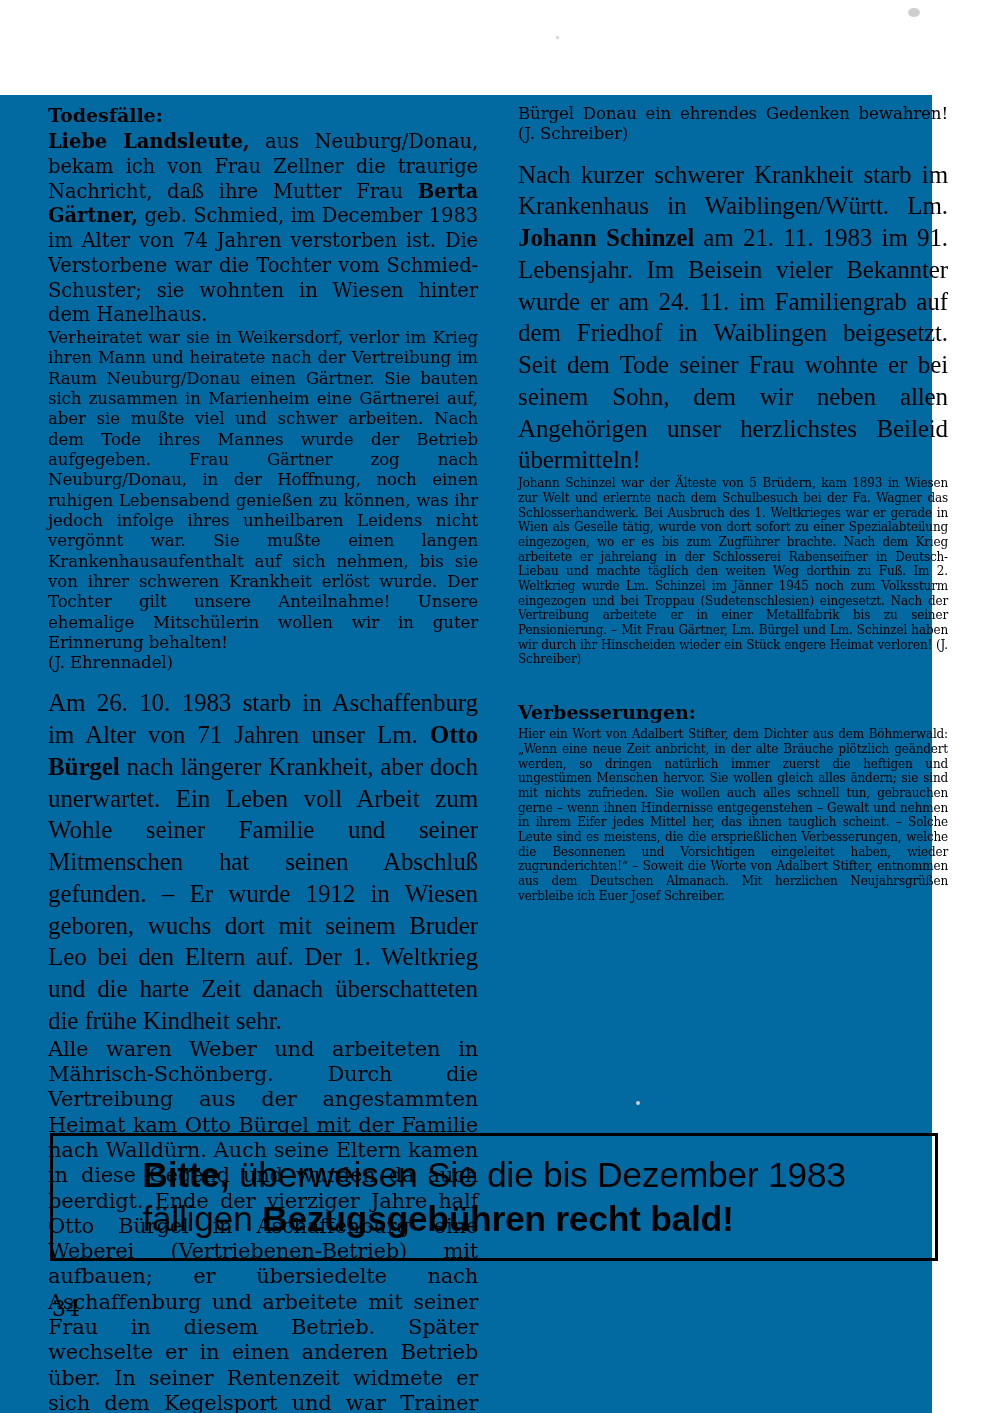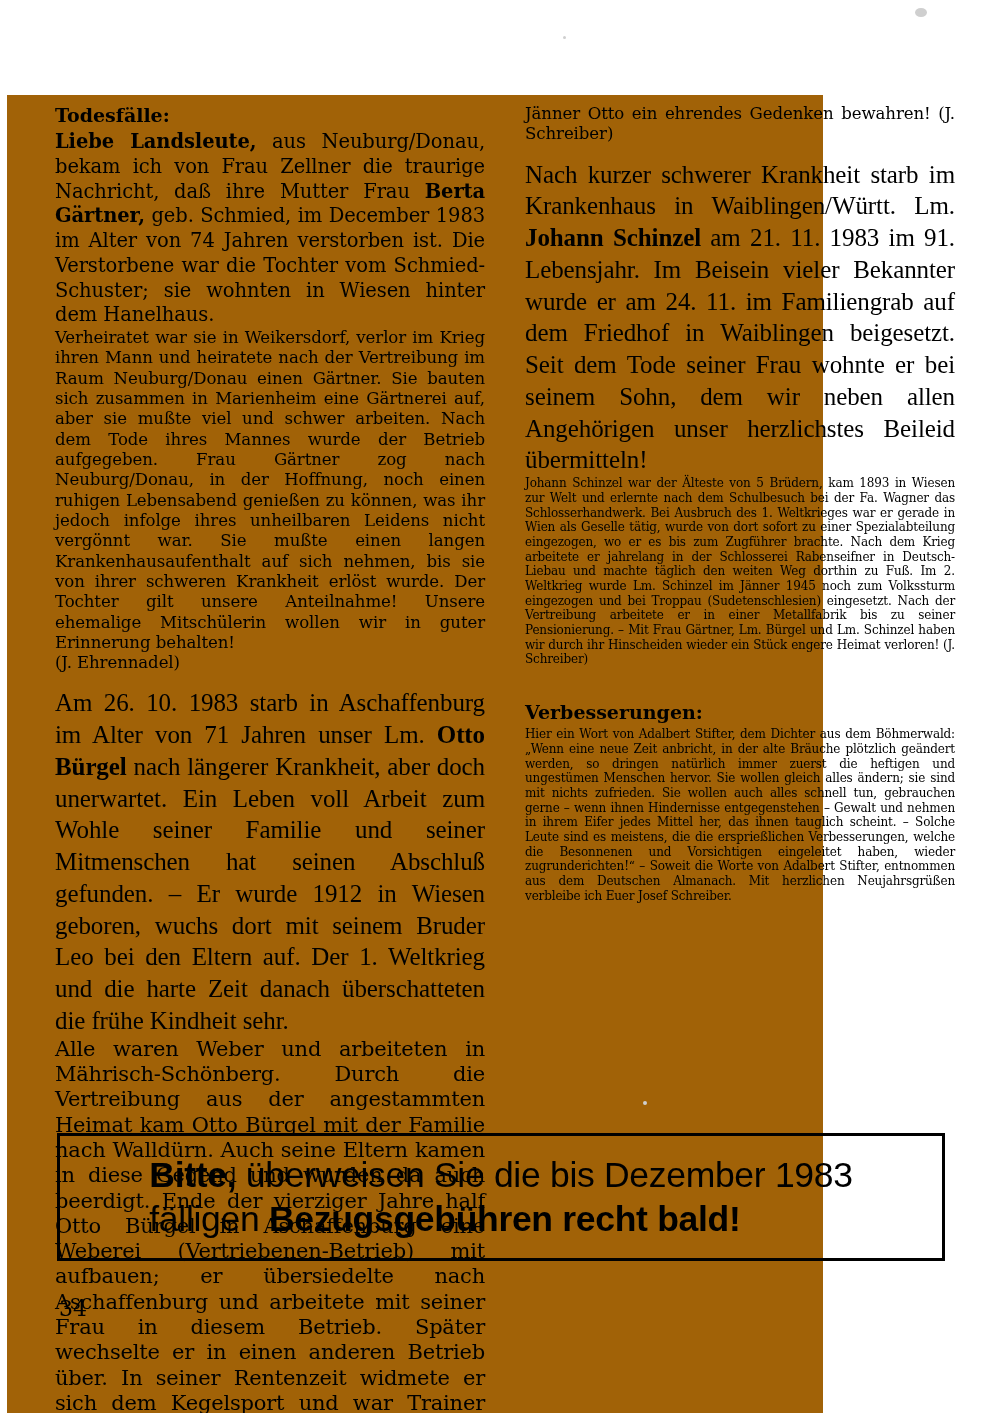--- a/index.html
+++ b/index.html
@@ -10,24 +10,24 @@
     width: 1000px;
     height: 1413px;
     background: #ffffff;
     font-family: "DejaVu Serif", serif;
     color: #000000;
     position: relative;
     overflow: hidden;
   }
   .page {
     position: absolute;
-    left: 7px; top: 0;
-    width: 816px;
+    left: 0; top: 0;
+    width: 932px;
     height: 1413px;
-    background: #a16207;
+    background: #0369a1;
   }
   .noise-top {
     position: absolute;
     left: 0; top: 0; width: 1000px; height: 95px;
     background: #ffffff;
   }
   .columns {
     position: absolute;
     left: 48px;
     top: 104px;
@@ -142,21 +142,21 @@
       <div class="gap-m"></div>
 
       <p class="t-mid"><span>Am 26. 10. 1983 starb in Aschaffenburg im Alter von 71 Jahren unser Lm. </span><b>Otto Bürgel</b><span> nach längerer Krankheit, aber doch unerwartet. Ein Leben voll Arbeit zum Wohle seiner Familie und seiner Mitmenschen hat seinen Abschluß gefunden. – Er wurde 1912 in Wiesen geboren, wuchs dort mit seinem Bruder Leo bei den Eltern auf. Der 1. Weltkrieg und die harte Zeit danach überschatteten die frühe Kindheit sehr.</span></p>
 
       <p class="t-tiny">Alle waren Weber und arbeiteten in Mährisch-Schönberg. Durch die Vertreibung aus der angestammten Heimat kam Otto Bürgel mit der Familie nach Walldürn. Auch seine Eltern kamen in diese Gegend und wurden da auch beerdigt. Ende der vierziger Jahre half Otto Bürgel in Aschaffenburg eine Weberei (Vertriebenen-Betrieb) mit aufbauen; er übersiedelte nach Aschaffenburg und arbeitete mit seiner Frau in diesem Betrieb. Später wechselte er in einen anderen Betrieb über. In seiner Rentenzeit widmete er sich dem Kegelsport und war Trainer der Jugendabteilung. Er wurde mit der goldenen Ehrennadel ausgezeichnet. Leider starb seine Frau vor 2 Jahren nach langer, schwerer Krankheit. Nun hat auch ihn eine heimtückische Krankheit hinweggerafft und er folgte somit seiner Frau, seinen Eltern und seinem Bruder Leo in die ewige Heimat nach. – Liebe Gerlinde und Walburga, seid unserer Anteilnahme gewiß! Wir werden unserem</p>
 
     </div>
 
     <div class="col">
 
-      <p class="t-body">Jänner Otto ein ehrendes Gedenken bewahren! (J. Schreiber)</p>
+      <p class="t-body">Bürgel Donau ein ehrendes Gedenken bewahren! (J. Schreiber)</p>
 
       <div class="gap-m"></div>
 
       <p class="t-mid"><span>Nach kurzer schwerer Krankheit starb im Krankenhaus in Waiblingen/Württ. Lm. </span><b>Johann Schinzel</b><span> am 21. 11. 1983 im 91. Lebensjahr. Im Beisein vieler Bekannter wurde er am 24. 11. im Familiengrab auf dem Friedhof in Waiblingen beigesetzt. Seit dem Tode seiner Frau wohnte er bei seinem Sohn, dem wir neben allen Angehörigen unser herzlichstes Beileid übermitteln!</span></p>
 
       <p class="t-small">Johann Schinzel war der Älteste von 5 Brüdern, kam 1893 in Wiesen zur Welt und erlernte nach dem Schulbesuch bei der Fa. Wagner das Schlosserhandwerk. Bei Ausbruch des 1. Weltkrieges war er gerade in Wien als Geselle tätig, wurde von dort sofort zu einer Spezialabteilung eingezogen, wo er es bis zum Zugführer brachte. Nach dem Krieg arbeitete er jahrelang in der Schlosserei Rabenseifner in Deutsch-Liebau und machte täglich den weiten Weg dorthin zu Fuß. Im 2. Weltkrieg wurde Lm. Schinzel im Jänner 1945 noch zum Volkssturm eingezogen und bei Troppau (Sudetenschlesien) eingesetzt. Nach der Vertreibung arbeitete er in einer Metallfabrik bis zu seiner Pensionierung. – Mit Frau Gärtner, Lm. Bürgel und Lm. Schinzel haben wir durch ihr Hinscheiden wieder ein Stück engere Heimat verloren! (J. Schreiber)</p>
 
       <div class="gap-xl"></div>
 
       <p class="t-head">Verbesserungen:</p>

